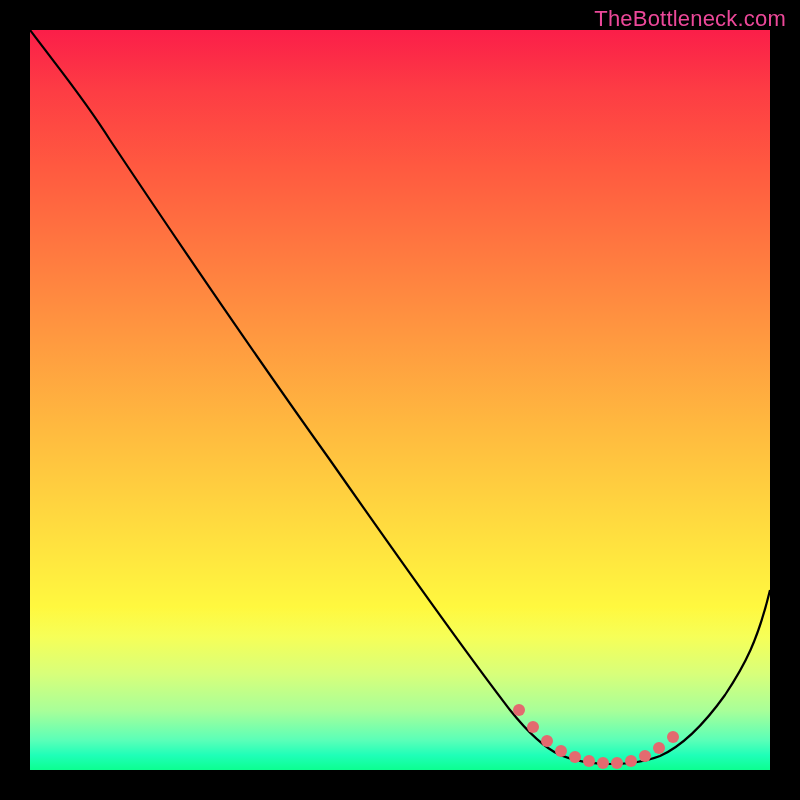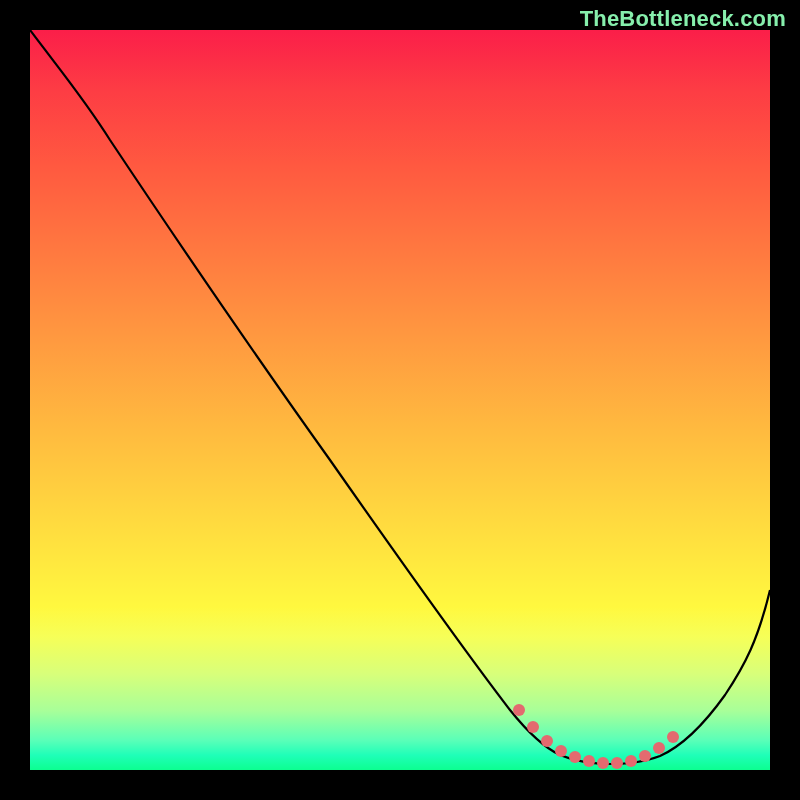--- a/index.html
+++ b/index.html
@@ -1,17 +1,17 @@
 <!DOCTYPE html>
 <html><head>
 <meta charset="utf-8">
 <style>
   * { margin: 0; padding: 0; box-sizing: border-box; }
   body { background: #000; width: 800px; height: 800px; position: relative; font-family: Arial, sans-serif; }
-  .watermark { position: absolute; top: 6px; right: 14px; color: #86efac; font-size: 22px; font-weight: 700; z-index: 10; letter-spacing: 0.2px; }
+  .watermark { position: absolute; top: 6px; right: 14px; color: #ec4899; font-size: 22px; font-weight: 400; z-index: 10; letter-spacing: 0.2px; }
   .outer { width: 800px; height: 800px; background: #000; position: relative; }
   .plot { position: absolute; left: 30px; top: 30px; width: 740px; height: 740px; }
   .gradient { position: absolute; inset: 0; background: linear-gradient(to bottom,
       #fb1e49 0%,
       #fd3c44 8%,
       #ff5840 18%,
       #ff7940 30%,
       #ff9a40 42%,
       #ffba3f 54%,
       #ffd93f 66%,

